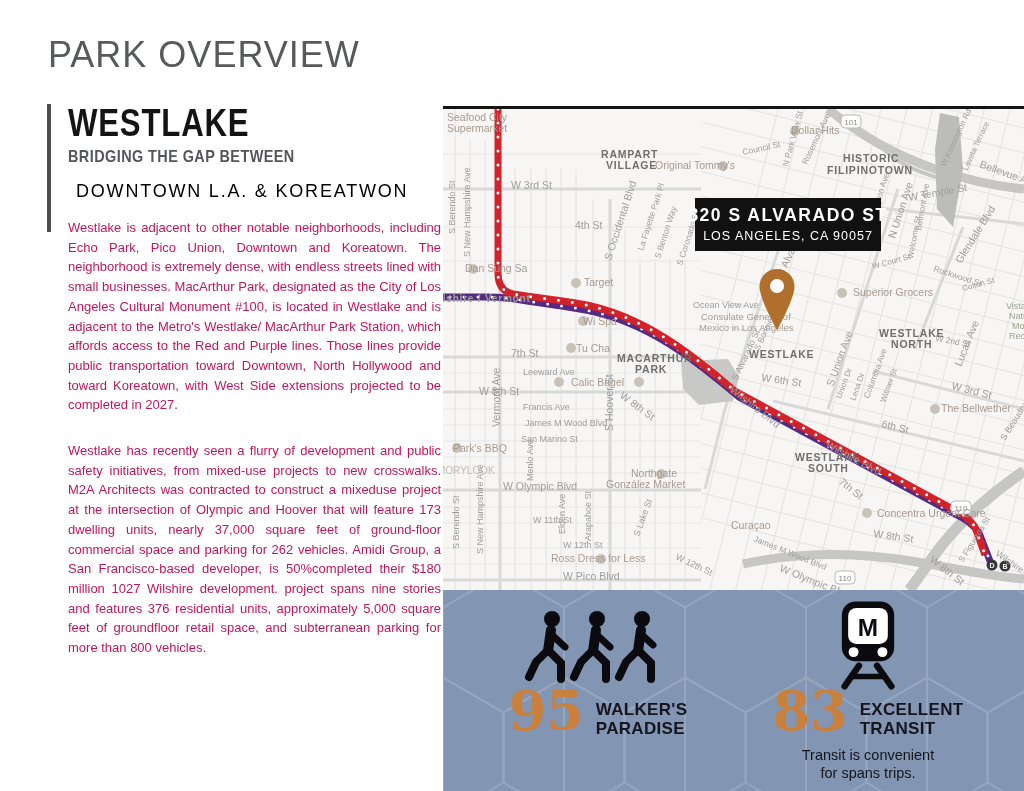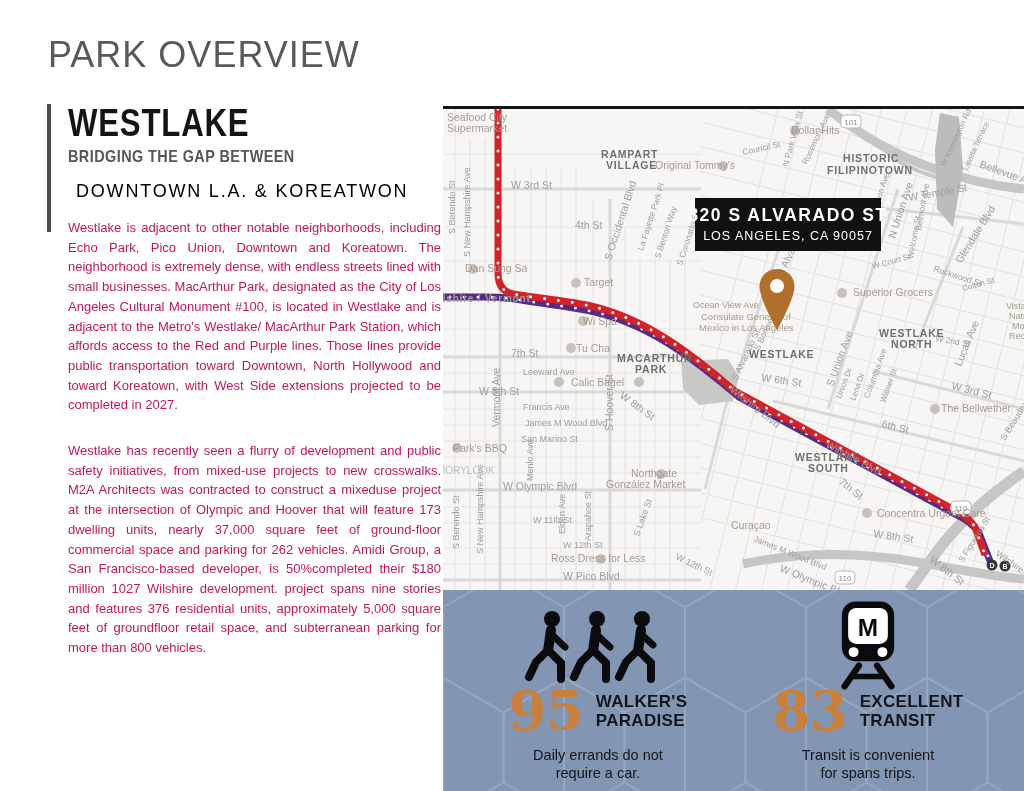--- a/index.html
+++ b/index.html
@@ -44,21 +44,21 @@
   
   .panel{
     position:absolute;left:443px;top:590px;width:581px;height:201px;
     background:#8296b3;overflow:hidden;
   }
   .panel .hexbg{position:absolute;left:0;top:0;}
   .score{
     position:absolute;top:0;height:201px;display:flex;flex-direction:column;
     align-items:center;justify-content:flex-start;width:240px;
   }
-  .score-row{display:flex;align-items:center;gap:12px;margin-top:-6px;}
+  .score-row{display:flex;align-items:flex-end;gap:12px;margin-top:-6px;}
   .score-num{
     font-family:"DejaVu Serif",serif;font-weight:700;font-size:54px;line-height:54px;
     color:#c8803c;
   }
   .score-label{
     font-size:17px;line-height:19px;font-weight:700;color:#15151d;letter-spacing:.3px;
   }
   .score-caption{
     margin-top:8px;font-size:14.5px;line-height:18px;color:#14141a;text-align:center;
   }
@@ -330,24 +330,20 @@
         </g>
       </svg>
     </div>
     <div class="score-row">
       <div class="score-num">95</div>
       <div class="score-label">
         <div>WALKER'S</div>
         <div>PARADISE</div>
       </div>
     </div>
-    <div class="score-caption">
-      <div>Daily errands do not</div>
-      <div>require a car.</div>
-    </div>
   </div>
 
   <div class="score" style="left:305px;">
     <div class="icon-wrap">
       <svg width="90" height="92" viewBox="-45 -58 90 102" xmlns="http://www.w3.org/2000/svg">
         <rect x="-29" y="-54" width="58" height="66" rx="15" fill="#0b0b0f"></rect>
         <rect x="-22" y="-47" width="44" height="40" rx="9" fill="#ffffff"></rect>
         <text x="0" y="-16" font-size="27" font-weight="bold" fill="#0b0b0f" text-anchor="middle" font-family="Liberation Sans, sans-serif">M</text>
         <circle cx="-16" cy="2" r="5.5" fill="#ffffff"></circle>
         <circle cx="16" cy="2" r="5.5" fill="#ffffff"></circle>

